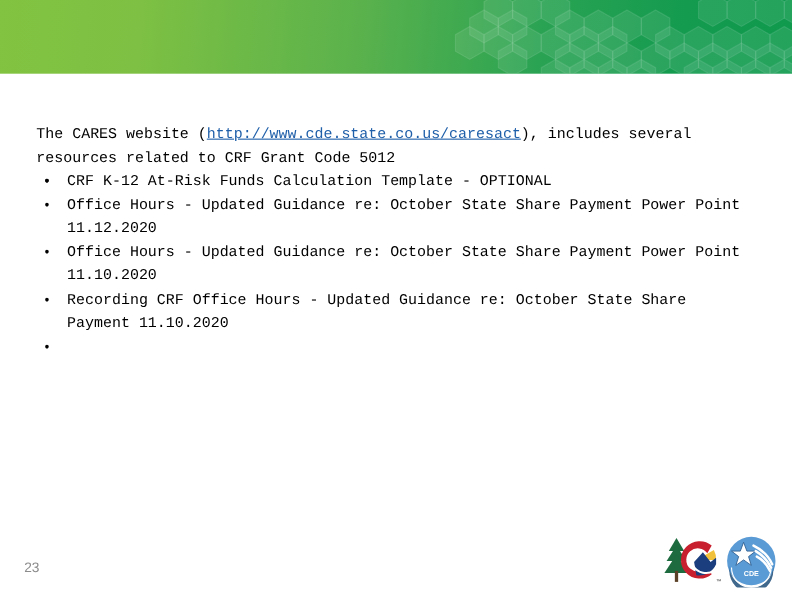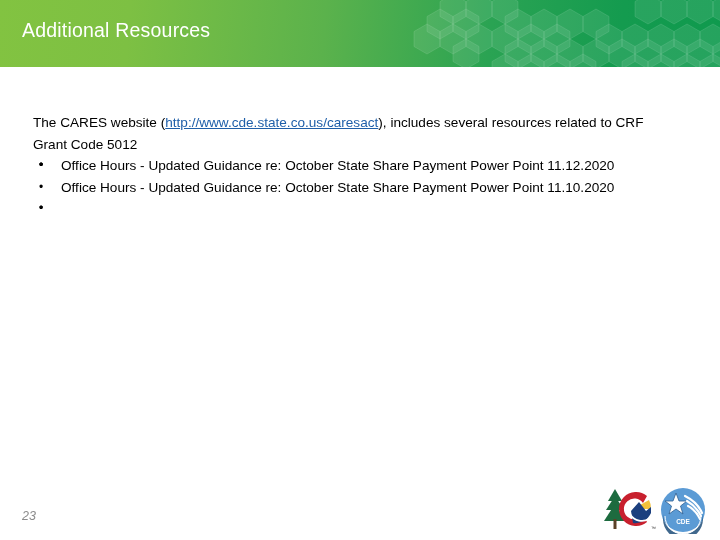--- a/index.html
+++ b/index.html
@@ -62,20 +62,21 @@
 
   
   #content {
     position: absolute;
     left: 31px;
     top: 112px;
     width: 646px;
     color: #000000;
     font-size: 13.6px;
     line-height: 21.5px;
+    font-family: Liberation Mono, monospace;
   }
 
   #intro-paragraph {
     margin: 0 0 0 2px;
     text-indent: 0;
   }
 
   #intro-paragraph .link {
     color: #1f5fa9;
     text-decoration: underline;
@@ -103,21 +104,20 @@
     color: #000000;
   }
 
   
   #slide-number {
     position: absolute;
     left: 22px;
     top: 509px;
     font-size: 12.5px;
     color: #8c8c8c;
-    font-style: italic;
   }
 
   #logo-row {
     position: absolute;
     right: 9px;
     bottom: 5px;
     width: 108px;
     height: 52px;
   }
 
@@ -187,44 +187,45 @@
           <use href="#hexcell" x="264" y="54"></use>
           <use href="#hexcell" x="290" y="54"></use>
           <use href="#hexcell" x="225" y="-6"></use>
           <use href="#hexcell" x="251" y="-6"></use>
           <use href="#hexcell" x="277" y="-6"></use>
           <use href="#hexcell" x="303" y="-6"></use>
         </g>
       </svg>
     </div>
 
-    <div id="header-title">Additional Resources</div>
   </div>
 
   <div id="content">
 
     <p id="intro-paragraph"><span>The CARES website (</span><span class="link">http://www.cde.state.co.us/caresact</span><span>), includes several resources related to CRF Grant Code 5012</span></p>
 
     <ul id="bullet-list">
       <li>
         <span class="bullet-glyph">•</span>
       </li>
       <li>
         <span class="bullet-glyph">•</span>
+        <span>CRF K-12 At-Risk Funds Calculation Template - OPTIONAL</span>
       </li>
       <li>
         <span class="bullet-glyph">•</span>
         <span>Office Hours - Updated Guidance re: October State Share Payment Power Point 11.12.2020</span>
       </li>
       <li>
         <span class="bullet-glyph">•</span>
         <span>Office Hours - Updated Guidance re: October State Share Payment Power Point 11.10.2020</span>
       </li>
       <li>
         <span class="bullet-glyph">•</span>
+        <span>Recording CRF Office Hours - Updated Guidance re: October State Share Payment 11.10.2020</span>
       </li>
       <li>
         <span class="bullet-glyph">•</span>
       </li>
     </ul>
   </div>
 
   <div id="slide-number">23</div>
 
   <div id="logo-row">

